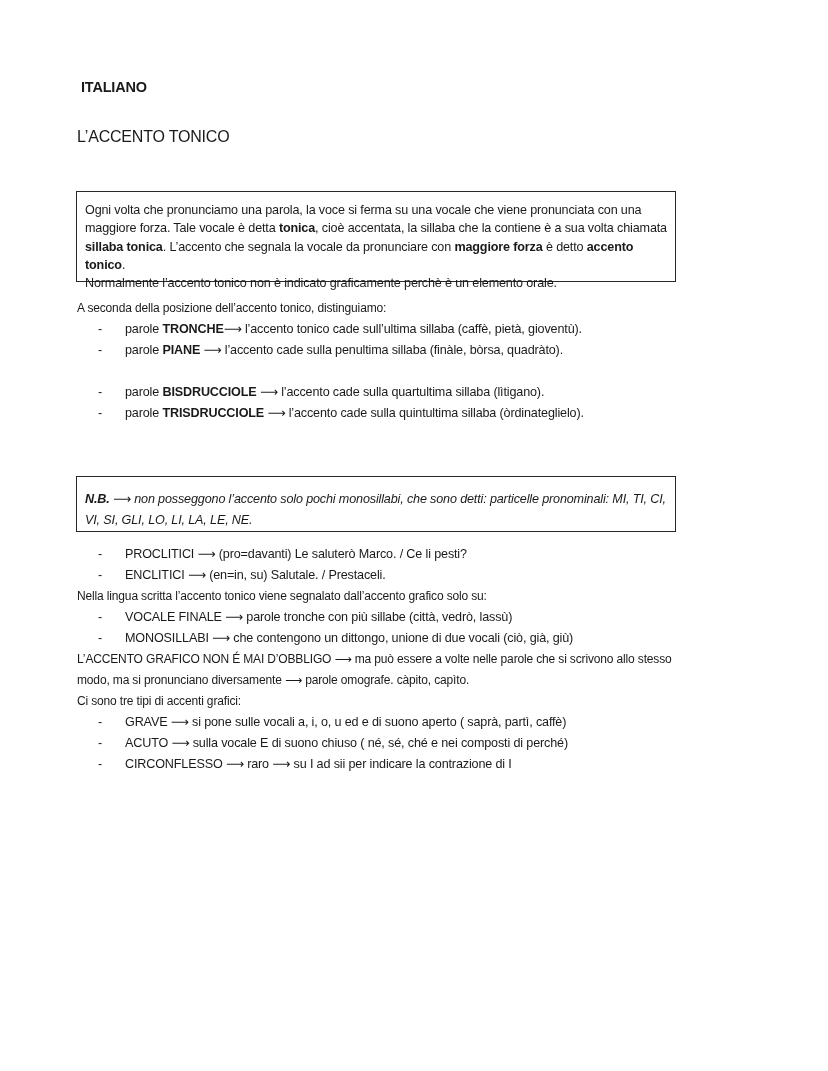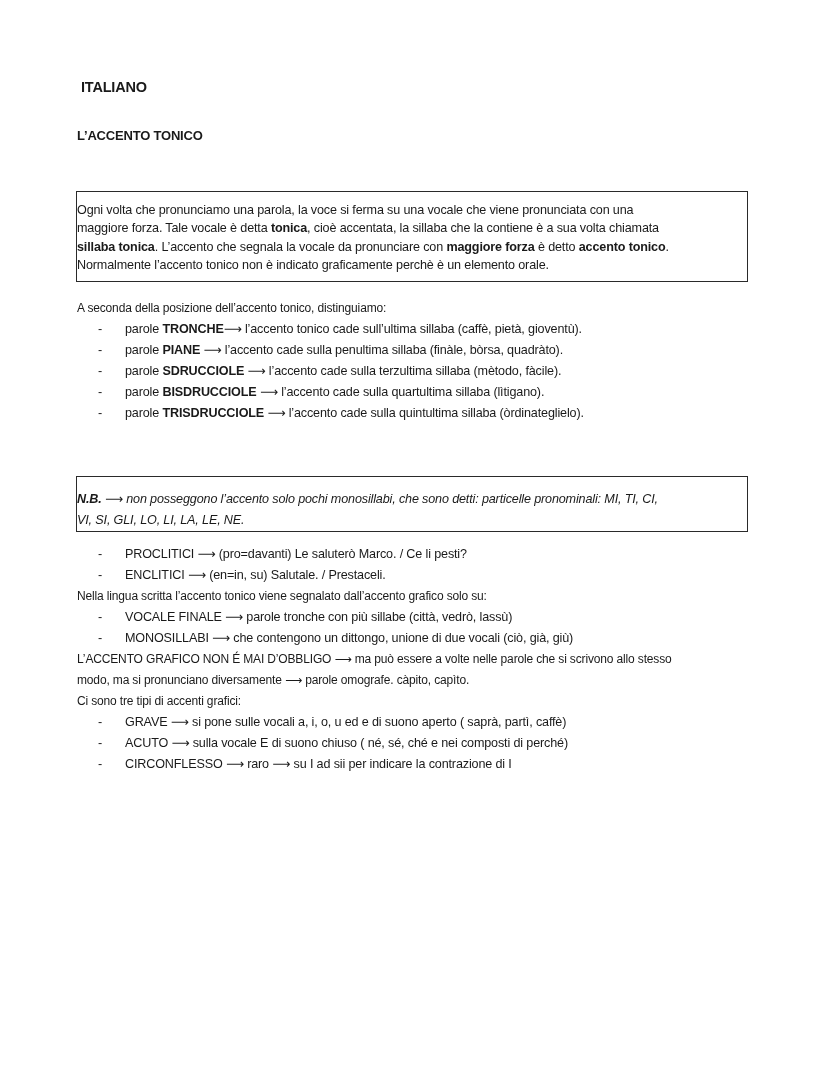--- a/index.html
+++ b/index.html
@@ -8,26 +8,26 @@
     font-family: "Liberation Sans", "DejaVu Sans", sans-serif;
     color: #1a1a1a;
   }
   .page { position: absolute; left: 0; top: 0; width: 828px; height: 1071px; border-radius: 16px; }
   .subject {
     position: absolute; left: 81px; top: 79px;
     font-size: 14.5px; font-weight: bold; letter-spacing: -0.2px;
   }
   .title {
     position: absolute; left: 77px; top: 128px;
-    font-size: 13px; font-weight: bold; letter-spacing: -0.2px;
+    font-size: 16px; font-weight: normal; letter-spacing: -0.2px;
   }
   .box {
-    position: absolute; left: 76px; width: 672px;
+    position: absolute; left: 76px; width: 600px;
     border: 1.6px solid #2a2a2a; box-sizing: border-box;
-    padding: 9px 8px 6px 0;
+    padding: 9px 8px 6px 8px;
     font-size: 12.6px; line-height: 18.3px; letter-spacing: -0.15px;
   }
   .box1 { top: 191px; height: 91px; }
   .box2 { top: 476px; height: 56px; padding-top: 12px; line-height: 20.5px; font-style: italic; }
   .para { margin: 0; }
   .line {
     position: absolute; left: 77px; font-size: 12px; line-height: 18px;
     letter-spacing: -0.15px; white-space: nowrap;
   }
   .bullet {
@@ -49,21 +49,20 @@
     <p class="para">Ogni volta che pronunciamo una parola, la voce si ferma su una vocale che viene pronunciata con una</p>
     <p class="para"><span>maggiore forza. Tale vocale è detta </span><b>tonica</b><span>, cioè accentata, la sillaba che la contiene è a sua volta chiamata</span></p>
     <p class="para"><b>sillaba tonica</b><span>. L’accento che segnala la vocale da pronunciare con </span><b>maggiore forza</b><span> è detto </span><b>accento tonico</b><span>.</span></p>
     <p class="para">Normalmente l’accento tonico non è indicato graficamente perchè è un elemento orale.</p>
   </div>
 
   <div class="line" style="top:299px">A seconda della posizione dell’accento tonico, distinguiamo:</div>
 
   <div class="bullet" style="top:320px"><span class="dash">-</span><span>parole </span><b>TRONCHE</b><span>⟶ l’accento tonico cade sull’ultima sillaba (caffè, pietà, gioventù).</span></div>
   <div class="bullet" style="top:341px"><span class="dash">-</span><span>parole </span><b>PIANE</b><span> ⟶ l’accento cade sulla penultima sillaba (finàle, bòrsa, quadràto).</span></div>
-  <div class="bullet" style="top:362px"><span class="dash">-</span><span>parole </span><b>SDRUCCIOLE</b><span> ⟶ l’accento cade sulla terzultima sillaba (mètodo, fàcile).</span></div>
   <div class="bullet" style="top:383px"><span class="dash">-</span><span>parole </span><b>BISDRUCCIOLE</b><span> ⟶ l’accento cade sulla quartultima sillaba (lìtigano).</span></div>
   <div class="bullet" style="top:404px"><span class="dash">-</span><span>parole </span><b>TRISDRUCCIOLE</b><span> ⟶ l’accento cade sulla quintultima sillaba (òrdinateglielo).</span></div>
 
   <div class="box box2">
     <p class="para"><b>N.B.</b><span> ⟶ non posseggono l’accento solo pochi monosillabi, che sono detti: particelle pronominali: MI, TI, CI,</span></p>
     <p class="para">VI, SI, GLI, LO, LI, LA, LE, NE.</p>
   </div>
 
   <div class="bullet" style="top:545px"><span class="dash">-</span><span>PROCLITICI ⟶ (pro=davanti) Le saluterò Marco. / Ce li pesti?</span></div>
   <div class="bullet" style="top:566px"><span class="dash">-</span><span>ENCLITICI ⟶  (en=in, su) Salutale. / Prestaceli.</span></div>

